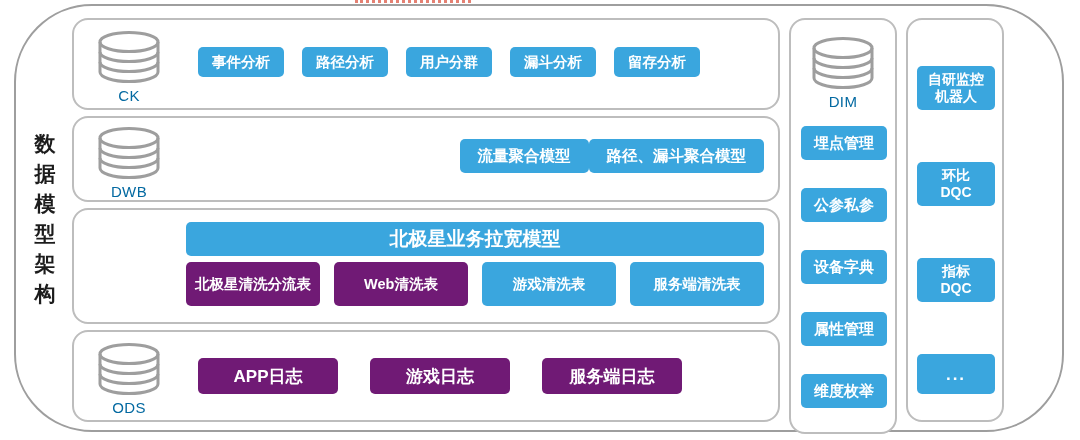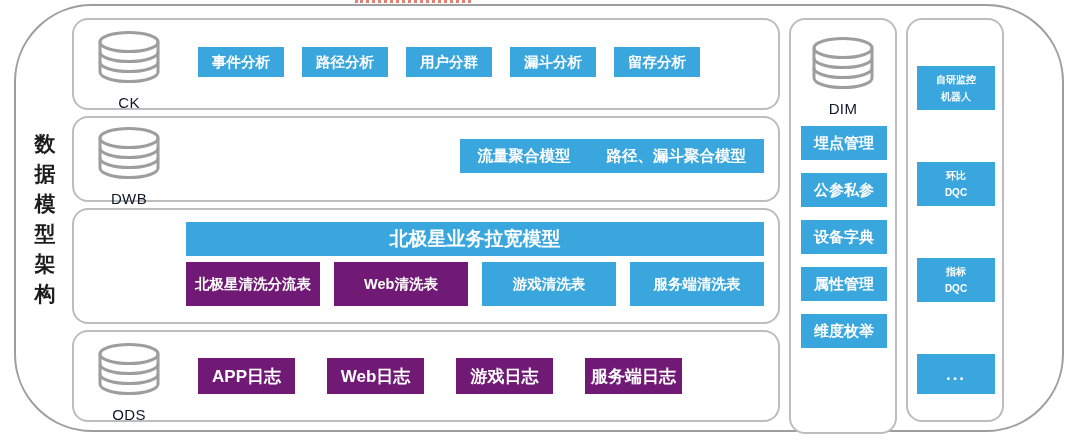--- a/index.html
+++ b/index.html
@@ -94,35 +94,35 @@
     flex-direction: column;
     align-items: center;
   }
   .db-ck  { top: 10px; }
   .db-dwb { top: 8px; }
   .db-dwd { top: 22px; }
   .db-ods { top: 10px; }
 
   .db-svg { display: block; }
   .db-label {
-    margin-top: 8px;
+    margin-top: 1px;
     font-size: 15px;
-    color: #0f172a;
+    color: #0369a1;
     letter-spacing: .4px;
     font-family: "Liberation Sans", sans-serif;
   }
 
   
   .chip {
     display: flex;
     align-items: center;
     justify-content: center;
     text-align: center;
     color: #ffffff;
-    border-radius: 0;
+    border-radius: 5px;
     font-weight: 700;
     box-sizing: border-box;
     font-family: "Liberation Sans", "DejaVu Sans", sans-serif;
   }
   .chip.blue { background: #3aa6de; }
   .chip.teal { background: #701a75; }
 
   
   .ck-chips {
     position: absolute;
@@ -211,21 +211,21 @@
     transform: translateX(-50%);
     top: 16px;
   }
   .dim-chips {
     position: absolute;
     left: 10px;
     top: 106px;
     width: 86px;
     display: flex;
     flex-direction: column;
-    gap: 13px;
+    gap: 28px;
   }
   .dim-chips .chip {
     height: 34px;
     font-size: 15px;
   }
 
   
   .col-mon {
     position: absolute;
     left: 906px;
@@ -241,21 +241,21 @@
     position: absolute;
     left: 9px;
     top: 46px;
     width: 78px;
     display: flex;
     flex-direction: column;
     gap: 52px;
   }
   .mon-chips .chip {
     height: 44px;
-    font-size: 10px;
+    font-size: 14px;
     line-height: 17px;
     flex-direction: column;
   }
   .mon-chips .chip.dots {
     height: 40px;
     font-size: 17px;
     letter-spacing: 2px;
   }
   .chip-line { display: block; }
 </style>
@@ -329,21 +329,20 @@
         <svg class="db-svg" width="66" height="56" viewBox="0 0 66 56">
           <ellipse cx="33" cy="12" rx="29" ry="9.5" fill="none" stroke="#9e9e9e" stroke-width="3"></ellipse>
           <path d="M4 12 V42 a29 9.5 0 0 0 58 0 V12" fill="none" stroke="#9e9e9e" stroke-width="3"></path>
           <path d="M4 22 a29 9.5 0 0 0 58 0" fill="none" stroke="#9e9e9e" stroke-width="3"></path>
           <path d="M4 32 a29 9.5 0 0 0 58 0" fill="none" stroke="#9e9e9e" stroke-width="3"></path>
         </svg>
         <div class="db-label">ODS</div>
       </div>
       <div class="ods-chips">
         <div class="chip teal">APP日志</div>
-        <div class="chip teal">Web日志</div>
         <div class="chip teal">游戏日志</div>
         <div class="chip teal">服务端日志</div>
       </div>
     </div>
 
   </div>
 
   <div class="col-dim">
     <div class="db">
       <svg class="db-svg" width="66" height="56" viewBox="0 0 66 56">

